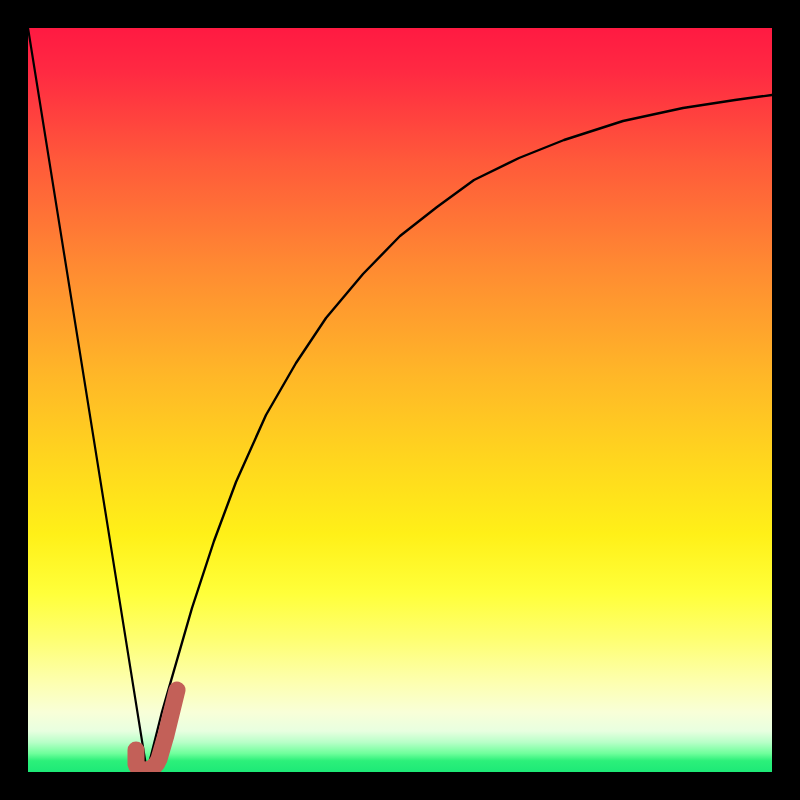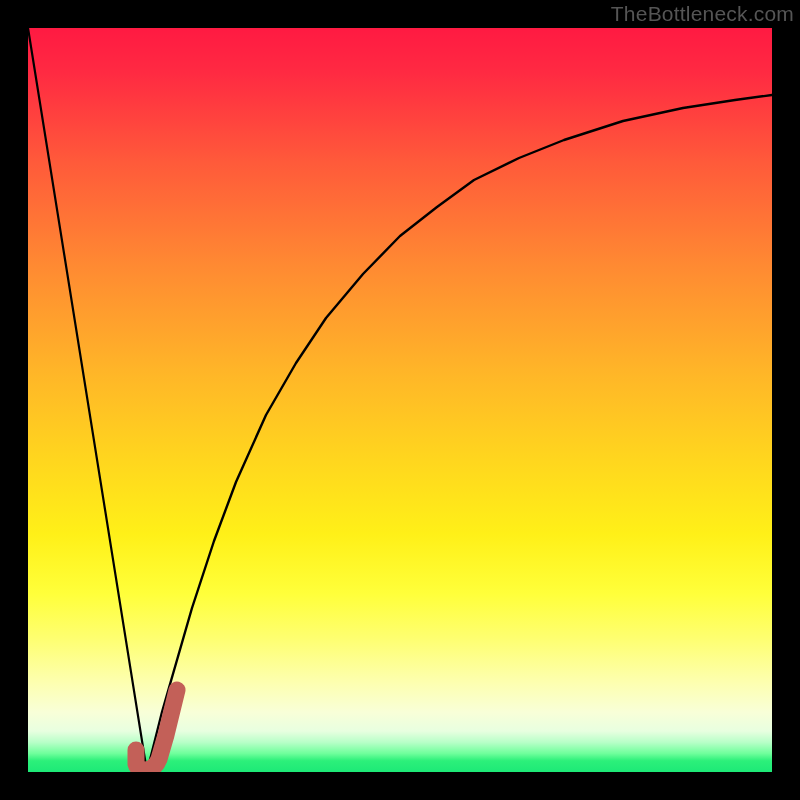--- a/index.html
+++ b/index.html
@@ -97,14 +97,13 @@
 
       <path d="M 108 722
                L 108 736
                Q 110 742 118 742
                Q 127 741 131 731
                L 138 707
                L 149 662" fill="none" stroke="#c36058" stroke-width="17" stroke-linecap="round" stroke-linejoin="round"></path>
     </svg>
   </div>
 
-  <div class="watermark">TheBottleneck.com</div>
 </div>
 
 </body></html>

